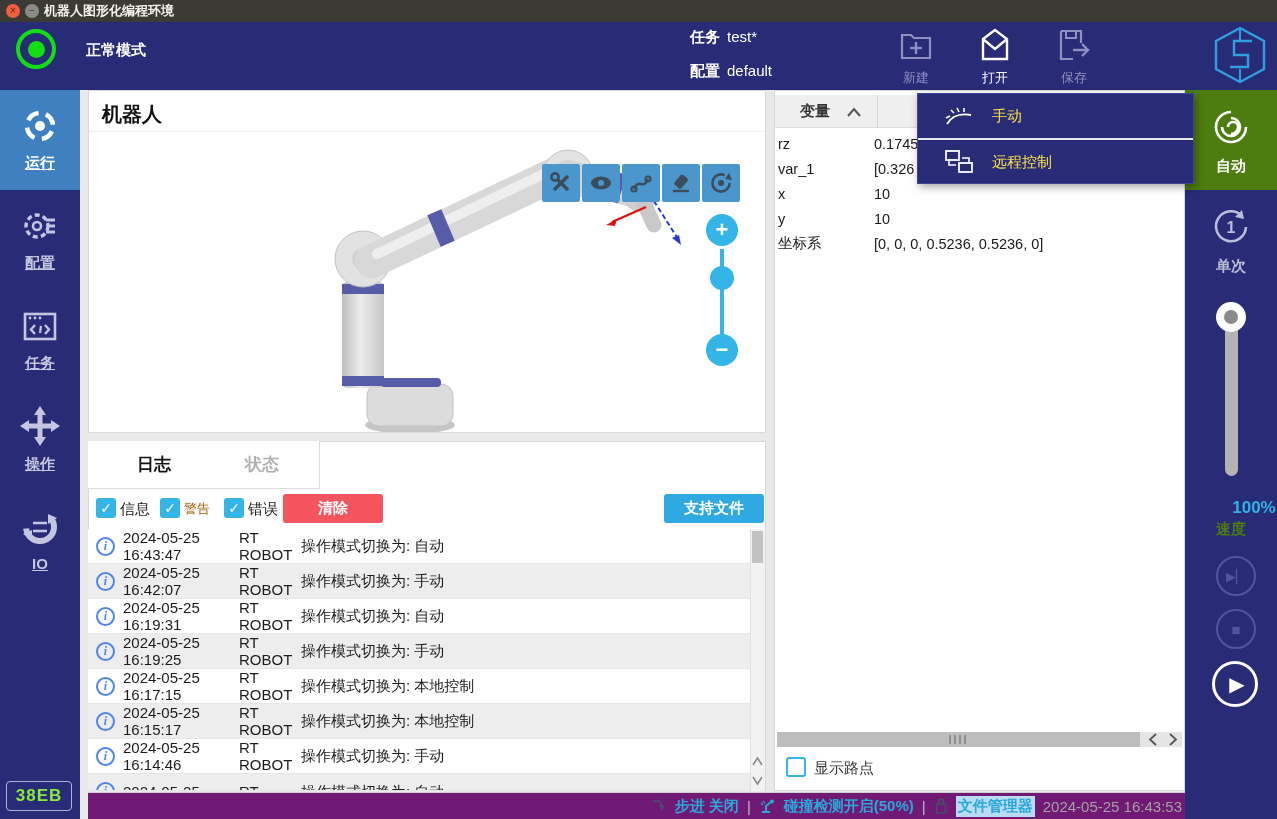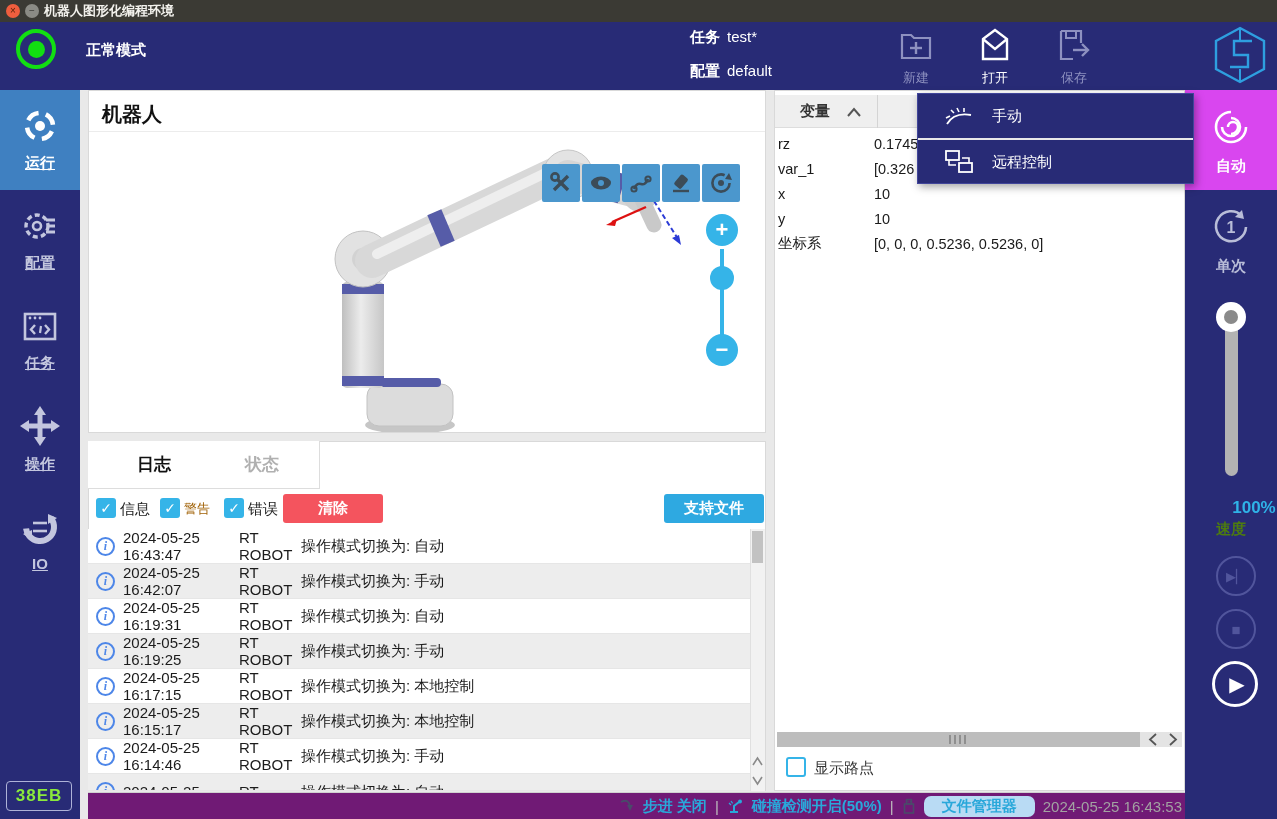--- a/index.html
+++ b/index.html
@@ -19,42 +19,42 @@
   .hbtn{width:64px;text-align:center;cursor:pointer;}
   .hbtn .lbl{font-size:13px;display:block;margin-top:2px;}
   .dim{color:#8e91c0;}
   
   .navy{background:#282b76;}
   .side-item{width:80px;height:100px;display:flex;flex-direction:column;align-items:center;justify-content:center;gap:9px;
              color:#c3c6de;font-size:15px;font-weight:bold;cursor:pointer;text-decoration:underline;}
   .side-item.active{background:#3f80c1;color:#fff;}
   .rside-item{width:92px;height:100px;display:flex;flex-direction:column;align-items:center;justify-content:center;gap:8px;
              color:#b9bdd8;font-size:15px;font-weight:bold;cursor:pointer;}
-  .rside-item.active{background:#d946ef;color:#fff;}
+  .rside-item.active{background:#4d7c0f;color:#fff;}
   .panel{background:#fff;border:1px solid #d9d9d9;}
   
   .tool-btn{width:38px;height:38px;background:#4b97cd;border-radius:2px;display:flex;align-items:center;justify-content:center;cursor:pointer;}
   .zoom-btn{width:32px;height:32px;border-radius:50%;background:#35b4e8;color:#fff;display:flex;align-items:center;justify-content:center;
             font-size:22px;font-weight:bold;cursor:pointer;line-height:1;}
   
   .tab{height:48px;display:flex;align-items:center;justify-content:center;font-size:17px;font-weight:bold;background:#fff;cursor:pointer;}
   .chk{width:20px;height:20px;border-radius:3px;background:#35b4e8;color:#fff;display:flex;align-items:center;justify-content:center;
        font-size:14px;cursor:pointer;}
   .chk.empty{background:#fff;border:2px solid #35b4e8;}
   .log-row{left:88px;width:662px;height:35px;display:flex;align-items:center;font-size:15px;color:#1c1c1c;border-bottom:1px solid #e6e6e6;}
   .log-row .ic{width:19px;height:19px;border:2px solid #4d86e8;border-radius:50%;color:#4d86e8;font-size:12px;font-weight:bold;
        display:flex;align-items:center;justify-content:center;margin:0 8px 0 8px;flex:none;font-family:"Liberation Serif",serif;font-style:italic;}
   .log-row .t{width:116px;flex:none;}
   .log-row .s{width:62px;flex:none;}
   
   .var-row{left:774px;width:380px;height:25px;display:flex;font-size:14.5px;color:#1a1a1a;align-items:center;}
   .var-row .n{width:100px;padding-left:4px;flex:none;}
   
   .menu{left:917px;top:93px;width:277px;height:91px;background:#282b76;border:1px solid #41459a;box-shadow:2px 3px 8px rgba(0,0,0,.35);}
-  .menu-item{height:44px;display:flex;align-items:center;color:#ffffff;font-size:15px;gap:18px;padding-left:26px;cursor:pointer;}
+  .menu-item{height:44px;display:flex;align-items:center;color:#fde047;font-size:15px;gap:18px;padding-left:26px;cursor:pointer;}
   
   .statusbar{left:88px;top:792px;width:1097px;height:27px;background:#701a75;border-top:1px solid #d0d0d0;
              display:flex;align-items:center;justify-content:flex-end;gap:8px;padding-right:3px;font-size:15px;}
   .cy{color:#29a8da;font-weight:bold;}
   .sep{color:#bfbfbf;}
   .circle-btn{border-radius:50%;display:flex;align-items:center;justify-content:center;cursor:pointer;}
 </style>
 </head>
 <body>
 
@@ -409,21 +409,21 @@
       <path d="M2,5 l2,2 M4,3 l1.6,2.4" stroke="#29a8da" stroke-width="1.2"></path>
     </svg>
     <span class="cy">碰撞检测开启(50%)</span>
     <span class="sep">|</span>
     <svg width="14" height="17" viewBox="0 0 14 17">
       <rect x="2.5" y="6" width="9" height="9" fill="none" stroke="#4a4a6a" stroke-width="1.6"></rect>
       <rect x="4.5" y="1.5" width="5" height="4.5" fill="none" stroke="#4a4a6a" stroke-width="1.4"></rect>
       <line x1="6" y1="2.5" x2="6" y2="4.5" stroke="#4a4a6a" stroke-width="1"></line>
       <line x1="8.5" y1="2.5" x2="8.5" y2="4.5" stroke="#4a4a6a" stroke-width="1"></line>
     </svg>
-    <span class="cy" style="background:#b9dbf4;padding:1px 18px;border-radius:7px;">文件管理器</span>
+    <span class="cy" style="background:#b9dbf4;padding:1px 2px;">文件管理器</span>
     <span style="color:#a2a2a2;">2024-05-25 16:43:53</span>
   </div>
 
   <div class="abs menu">
     <div class="menu-item">
       <svg width="30" height="24" viewBox="0 0 30 24">
         <path d="M3,20 q7,-12 24,-9" fill="none" stroke="#fff" stroke-width="1.8"></path>
         <path d="M6,12 l-4,2 M10,9 l-3,-3 M15,8 l-2,-4 M20,8 l0,-4" fill="none" stroke="#fff" stroke-width="1.6"></path>
       </svg>
       <span>手动</span>

